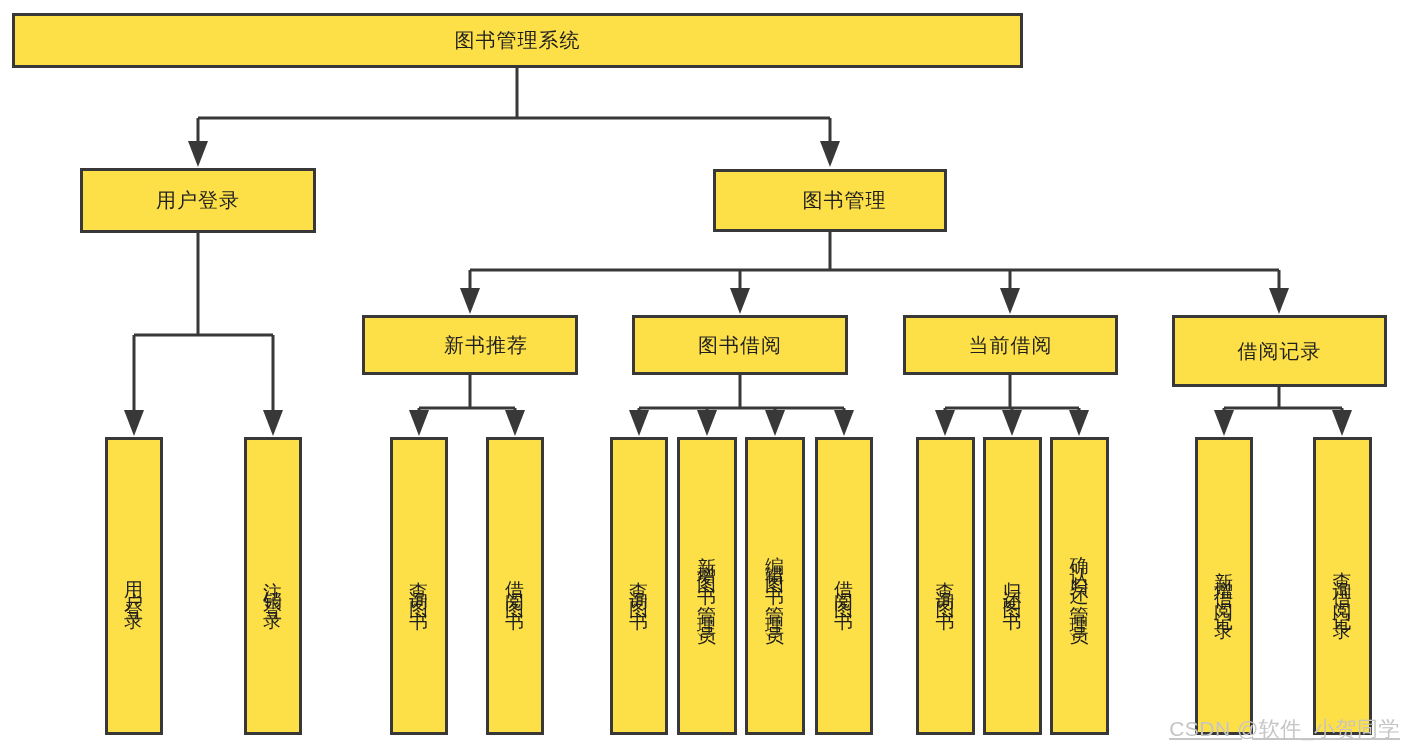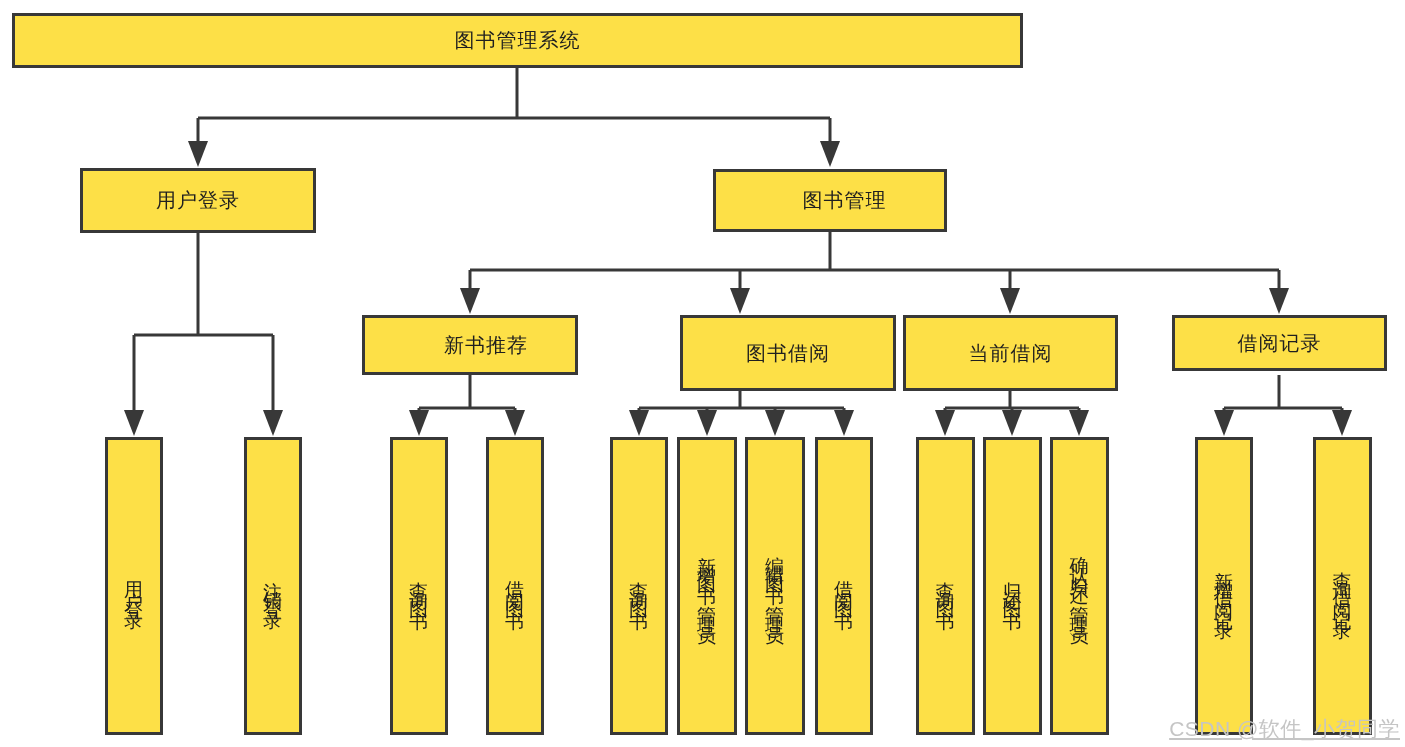--- a/index.html
+++ b/index.html
@@ -15,23 +15,23 @@
   .hlabel{font-size:20px;letter-spacing:1px;white-space:nowrap;}
   .vlabel{
     writing-mode:vertical-rl;text-orientation:mixed;
     font-size:19px;letter-spacing:10px;line-height:1;white-space:nowrap;
   }
   
   .n-root{left:12px;top:13px;width:1011px;height:55px;}
   .n-ul{left:80px;top:168px;width:236px;height:65px;}
   .n-bm{left:713px;top:169px;width:234px;height:63px;padding-left:29px;}
   .n-nbr{left:362px;top:315px;width:216px;height:60px;padding-left:32px;}
-  .n-bb{left:632px;top:315px;width:216px;height:76px;margin-left:48px;}
-  .n-cb{left:903px;top:315px;width:215px;height:76px;}
-  .n-br{left:1172px;top:315px;width:215px;height:56px;}
+  .n-bb{left:632px;top:315px;width:216px;height:60px;}
+  .n-cb{left:903px;top:315px;width:215px;height:60px;}
+  .n-br{left:1172px;top:315px;width:215px;height:72px;}
   
   .leaf{top:437px;height:298px;width:58px;}
   .l-a1{left:105px;} .l-a2{left:244px;}
   .l-b1{left:390px;} .l-b2{left:486px;}
   .l-c1{left:610px;} .l-c2{left:677px;width:60px;} .l-c3{left:745px;width:60px;} .l-c4{left:815px;}
   .l-d1{left:916px;width:59px;} .l-d2{left:983px;width:59px;} .l-d3{left:1050px;width:59px;}
   .l-e1{left:1195px;} .l-e2{left:1313px;width:59px;}
   .watermark{
     position:absolute;right:5px;bottom:4px;z-index:5;
     font-size:21px;color:#c5c5c5;letter-spacing:0.5px;white-space:nowrap;text-decoration:underline;

